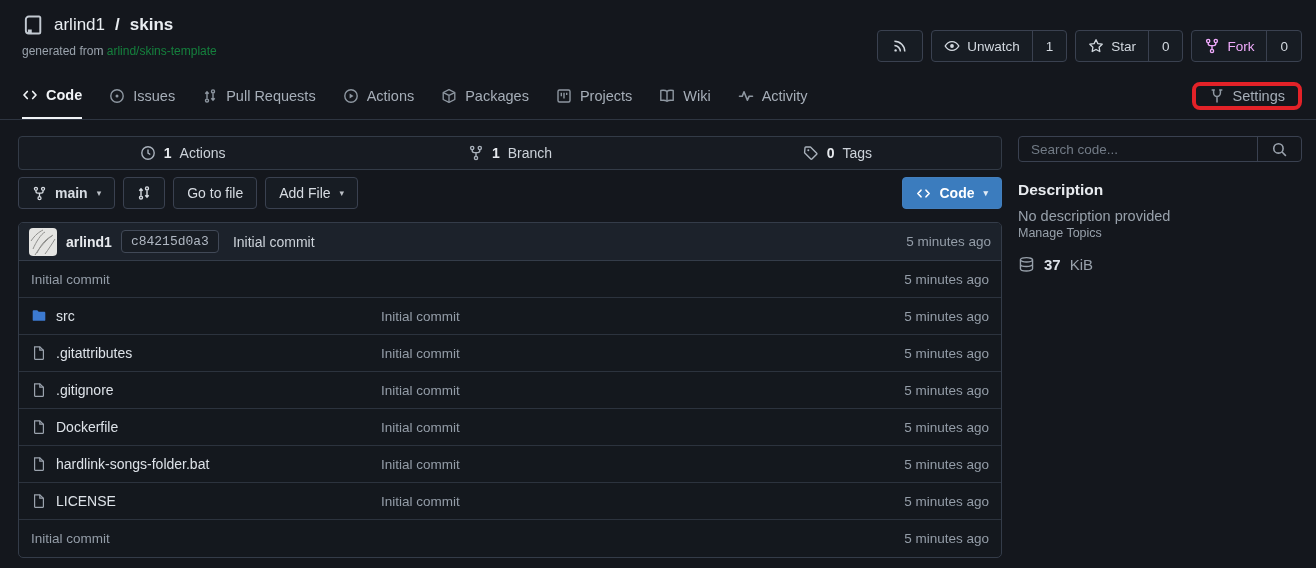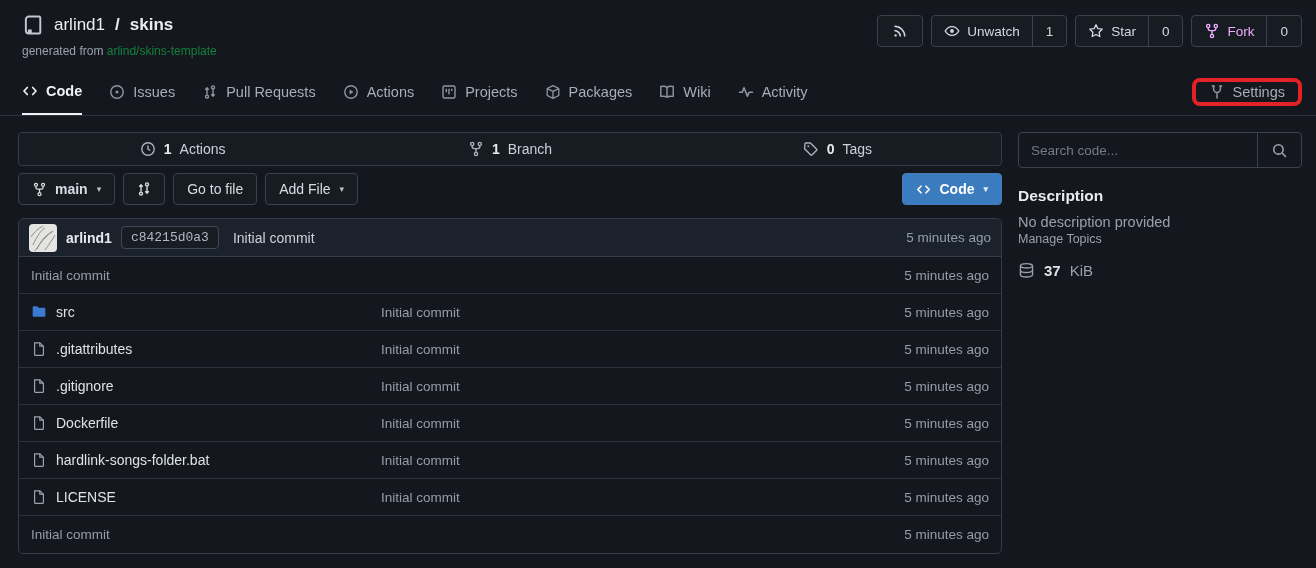--- a/index.html
+++ b/index.html
@@ -16,21 +16,21 @@
   
   .topbar { display:flex; justify-content:space-between; align-items:flex-start; padding:14px 14px 0 22px; }
   .title-row { display:flex; align-items:center; gap:10px; font-size:17px; color:#e9edf1; }
   .repo-icon { color:#c3cad2; }
   .title-owner { font-weight:400; }
   .title-sep { font-weight:700; color:#e9edf1; }
   .title-repo { font-weight:700; }
   .gen-row { margin-top:8px; font-size:12px; color:#9aa3ad; }
   .gen-row a { color:#15803d; }
 
-  .action-btns { display:flex; gap:8px; margin-top:1px;align-items:flex-end; }
+  .action-btns { display:flex; gap:8px; margin-top:16px;align-items:flex-end; }
   .abtn, .btn-group { height:32px; border:1px solid #3a4150; border-radius:4px; background:#171c23; color:#d3d9e0; }
   .abtn { display:flex; align-items:center; justify-content:center; padding:0 14px; gap:7px; font-size:13.5px; cursor:pointer; }
   .btn-group { display:flex; align-items:stretch; padding:0; }
   .btn-group .seg { display:flex; align-items:center; gap:7px; padding:0 12px; font-size:13.5px; cursor:pointer; }
   .btn-group .count { display:flex; align-items:center; padding:0 13px; border-left:1px solid #3a4150; font-size:13.5px; cursor:pointer; }
   .dim { color:#f0abfc; }
 
   
   .tabs { display:flex; align-items:stretch; gap:27px; padding:0 14px 0 22px; margin-top:10px; border-bottom:1px solid #2e3541; height:48px; }
   .tab { display:flex; align-items:center; gap:8px; font-size:14.5px; color:#a6aeb8; cursor:pointer; }
@@ -72,21 +72,21 @@
   .frow:last-child { border-bottom:none; }
   .fname { display:flex; align-items:center; gap:9px; font-size:14px; color:#dde2e8; }
   .fname a { cursor:pointer; }
   .fprefix { color:#949da8; }
   .folder-glyph { color:#3c7ad1; }
   .file-glyph { color:#9aa2ad; }
   .fmsg { color:#949da8; font-size:13.5px; cursor:pointer; }
   .ftime { text-align:right; color:#949da8; font-size:13.5px; }
 
   
-  .searchbox { display:flex; align-items:stretch; height:36px; border:1px solid #3a4150; border-radius:4px; overflow:hidden; }
+  .searchbox { display:flex; align-items:stretch; height:26px; border:1px solid #3a4150; border-radius:4px; overflow:hidden; }
   .searchbox input { flex:1; background:transparent; border:none; outline:none; color:#cfd5dc; font-size:13.5px; padding:0 12px; font-family:inherit; }
   .searchbox input::placeholder { color:#727b86; }
   .search-btn { width:44px; border:none; border-left:1px solid #3a4150; background:transparent; color:#9aa2ad; display:flex; align-items:center; justify-content:center; cursor:pointer; }
   .desc-title { margin-top:19px; font-size:15.5px; font-weight:700; color:#e8ebef; }
   .desc-text { margin-top:9px; font-size:14.5px; color:#98a1ab; }
   .topics { margin-top:21px; font-size:12.5px; color:#98a1ab; cursor:pointer; }
   .sizerow { margin-top:16px; display:flex; align-items:center; gap:9px; font-size:15px; }
   .sizerow .num { font-weight:700; color:#dde2e8; }
   .sizerow .unit { color:#98a1ab; }
   .sizerow svg { color:#98a1ab; }
@@ -198,35 +198,35 @@
     <span>
         <svg width="16" height="16" viewBox="0 0 16 16" fill="none" stroke="currentColor" stroke-width="1.4">
           <circle cx="8" cy="8" r="6.2"></circle>
           <path d="M6.6 5.5l3.9 2.5-3.9 2.5z" fill="currentColor" stroke="none"></path>
         </svg>
       </span>
     <span>Actions</span>
   </div>
   <div class="tab">
     <span>
+        <svg width="16" height="16" viewBox="0 0 16 16" fill="none" stroke="currentColor" stroke-width="1.3" stroke-linejoin="round">
+          <path d="M8 1.6l5.8 2.9v7L8 14.4l-5.8-2.9v-7z"></path>
+          <path d="M2.4 4.6L8 7.4l5.6-2.8M8 7.4v6.8"></path>
+        </svg>
+      </span>
+    <span>Packages</span>
+  </div>
+  <div class="tab">
+    <span>
         <svg width="16" height="16" viewBox="0 0 16 16" fill="none" stroke="currentColor" stroke-width="1.4">
           <rect x="2" y="2" width="12" height="12" rx="1.5"></rect>
           <path d="M5.3 4.8v3.4M8 4.8v5.6M10.7 4.8v2.2"></path>
         </svg>
       </span>
     <span>Projects</span>
-  </div>
-  <div class="tab">
-    <span>
-        <svg width="16" height="16" viewBox="0 0 16 16" fill="none" stroke="currentColor" stroke-width="1.3" stroke-linejoin="round">
-          <path d="M8 1.6l5.8 2.9v7L8 14.4l-5.8-2.9v-7z"></path>
-          <path d="M2.4 4.6L8 7.4l5.6-2.8M8 7.4v6.8"></path>
-        </svg>
-      </span>
-    <span>Packages</span>
   </div>
   <div class="tab">
     <span>
         <svg width="16" height="16" viewBox="0 0 16 16" fill="none" stroke="currentColor" stroke-width="1.4" stroke-linejoin="round">
           <path d="M8 3.4C6.6 2.2 4.6 2.1 1.8 2.5v9.9c2.8-.4 4.8-.3 6.2.9 1.4-1.2 3.4-1.3 6.2-.9V2.5c-2.8-.4-4.8-.3-6.2.9z"></path>
           <path d="M8 3.4v9.9"></path>
         </svg>
       </span>
     <span>Wiki</span>
   </div>

